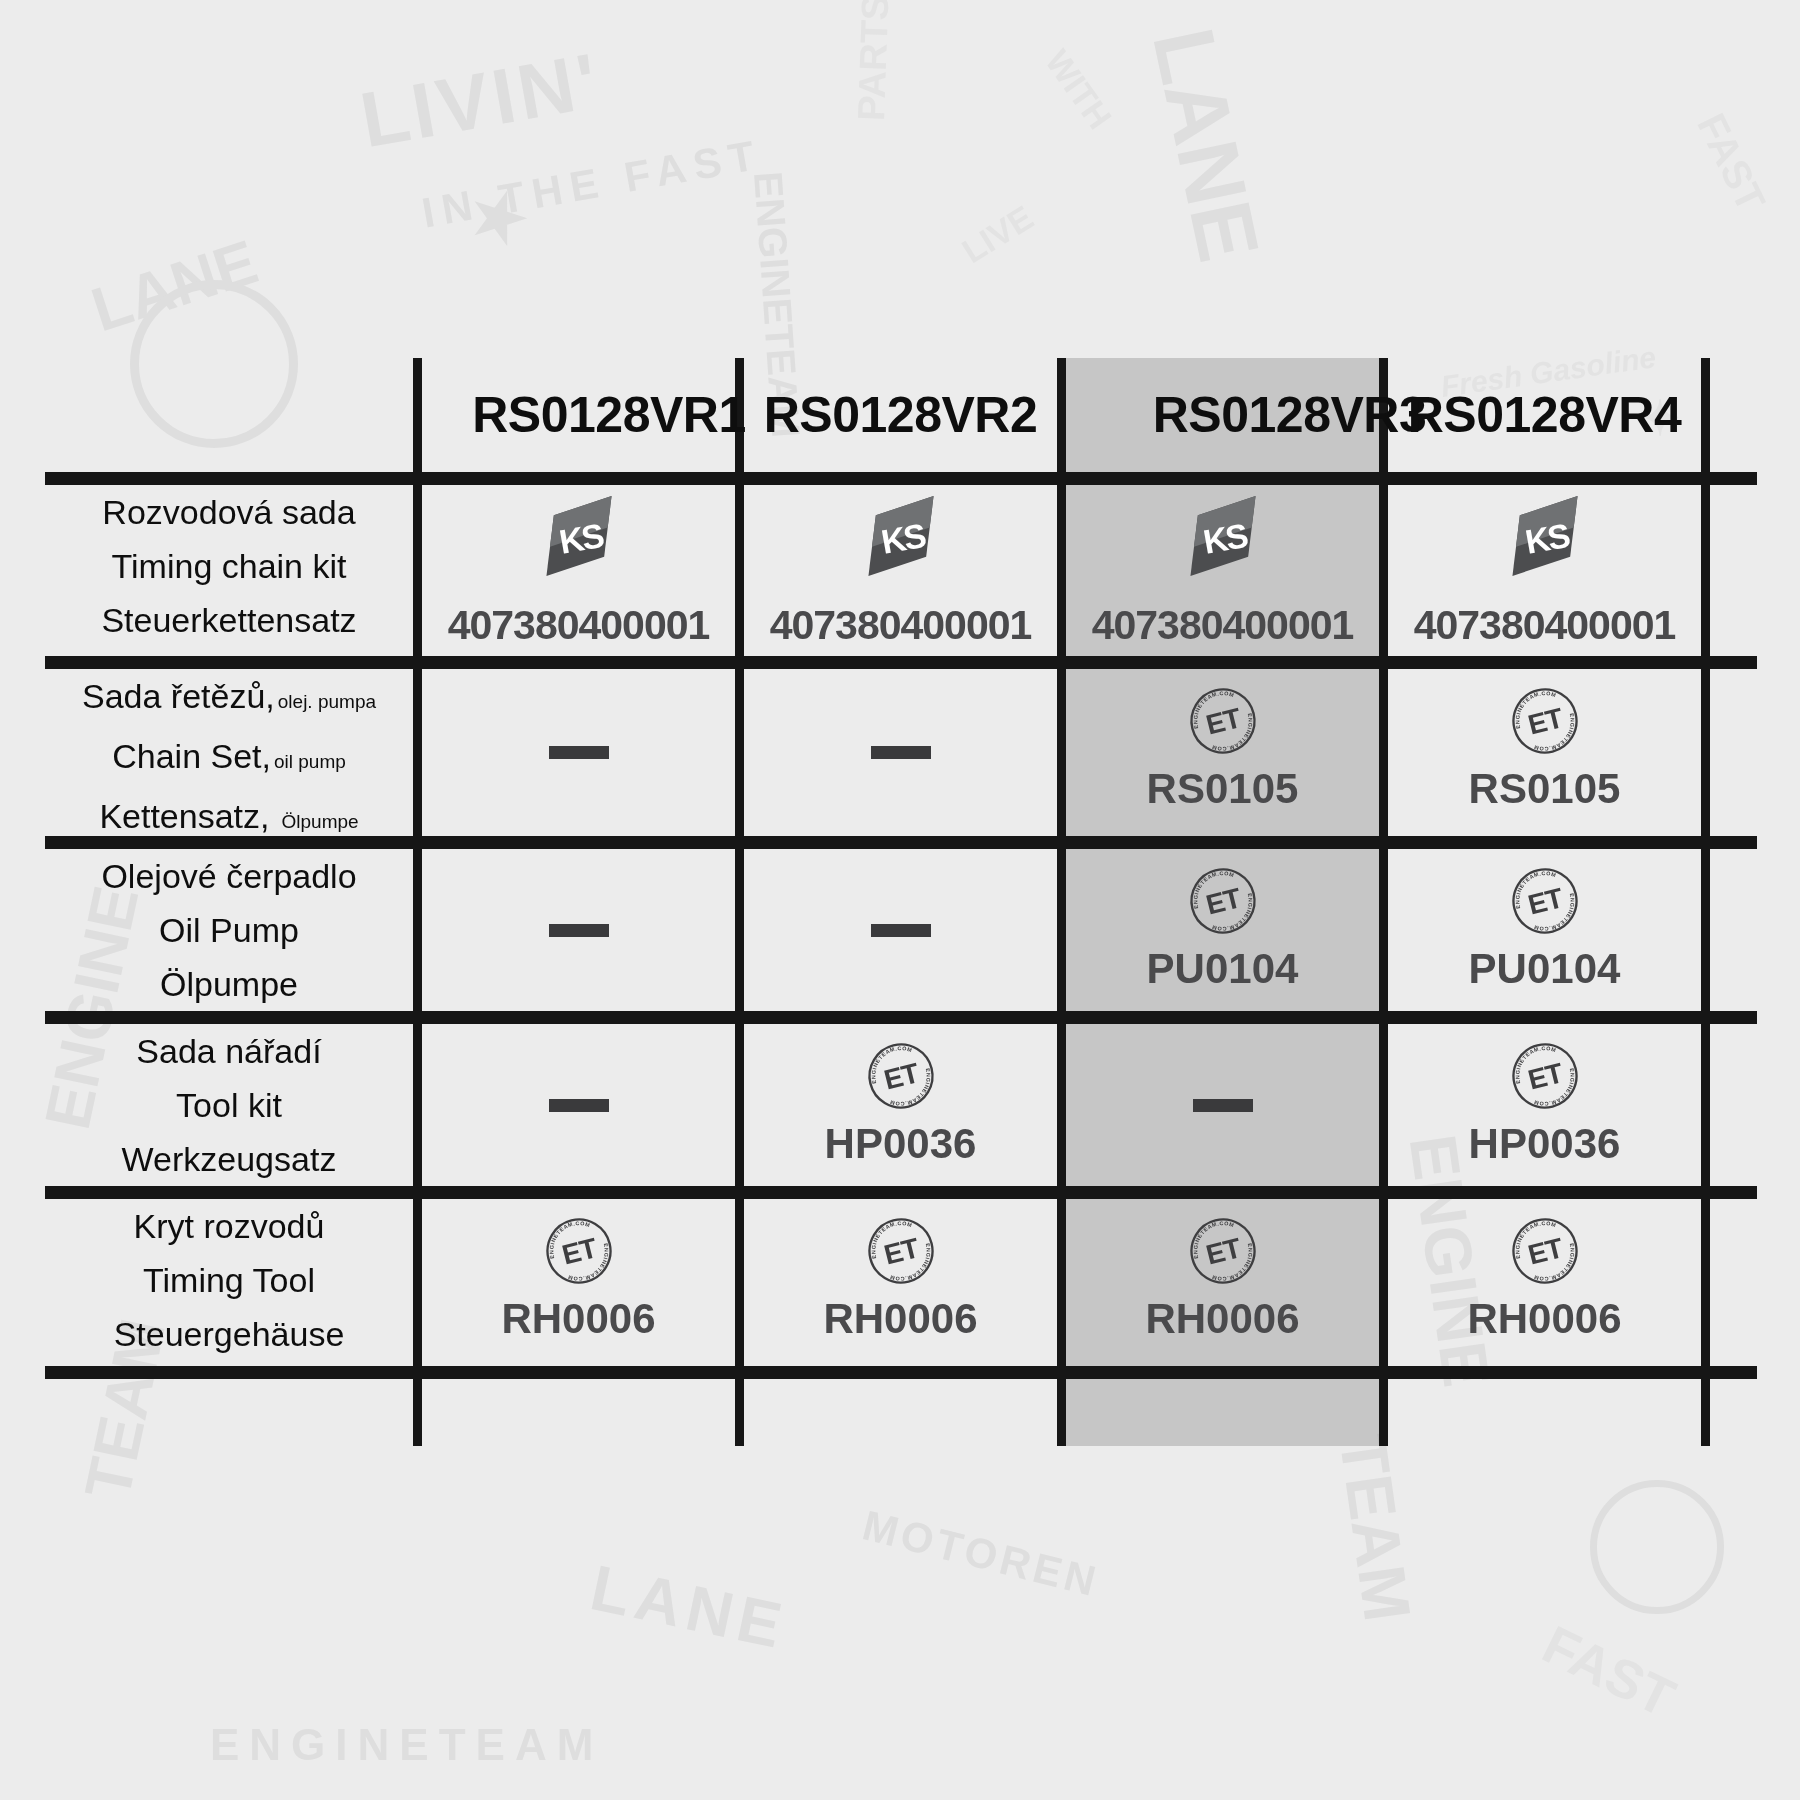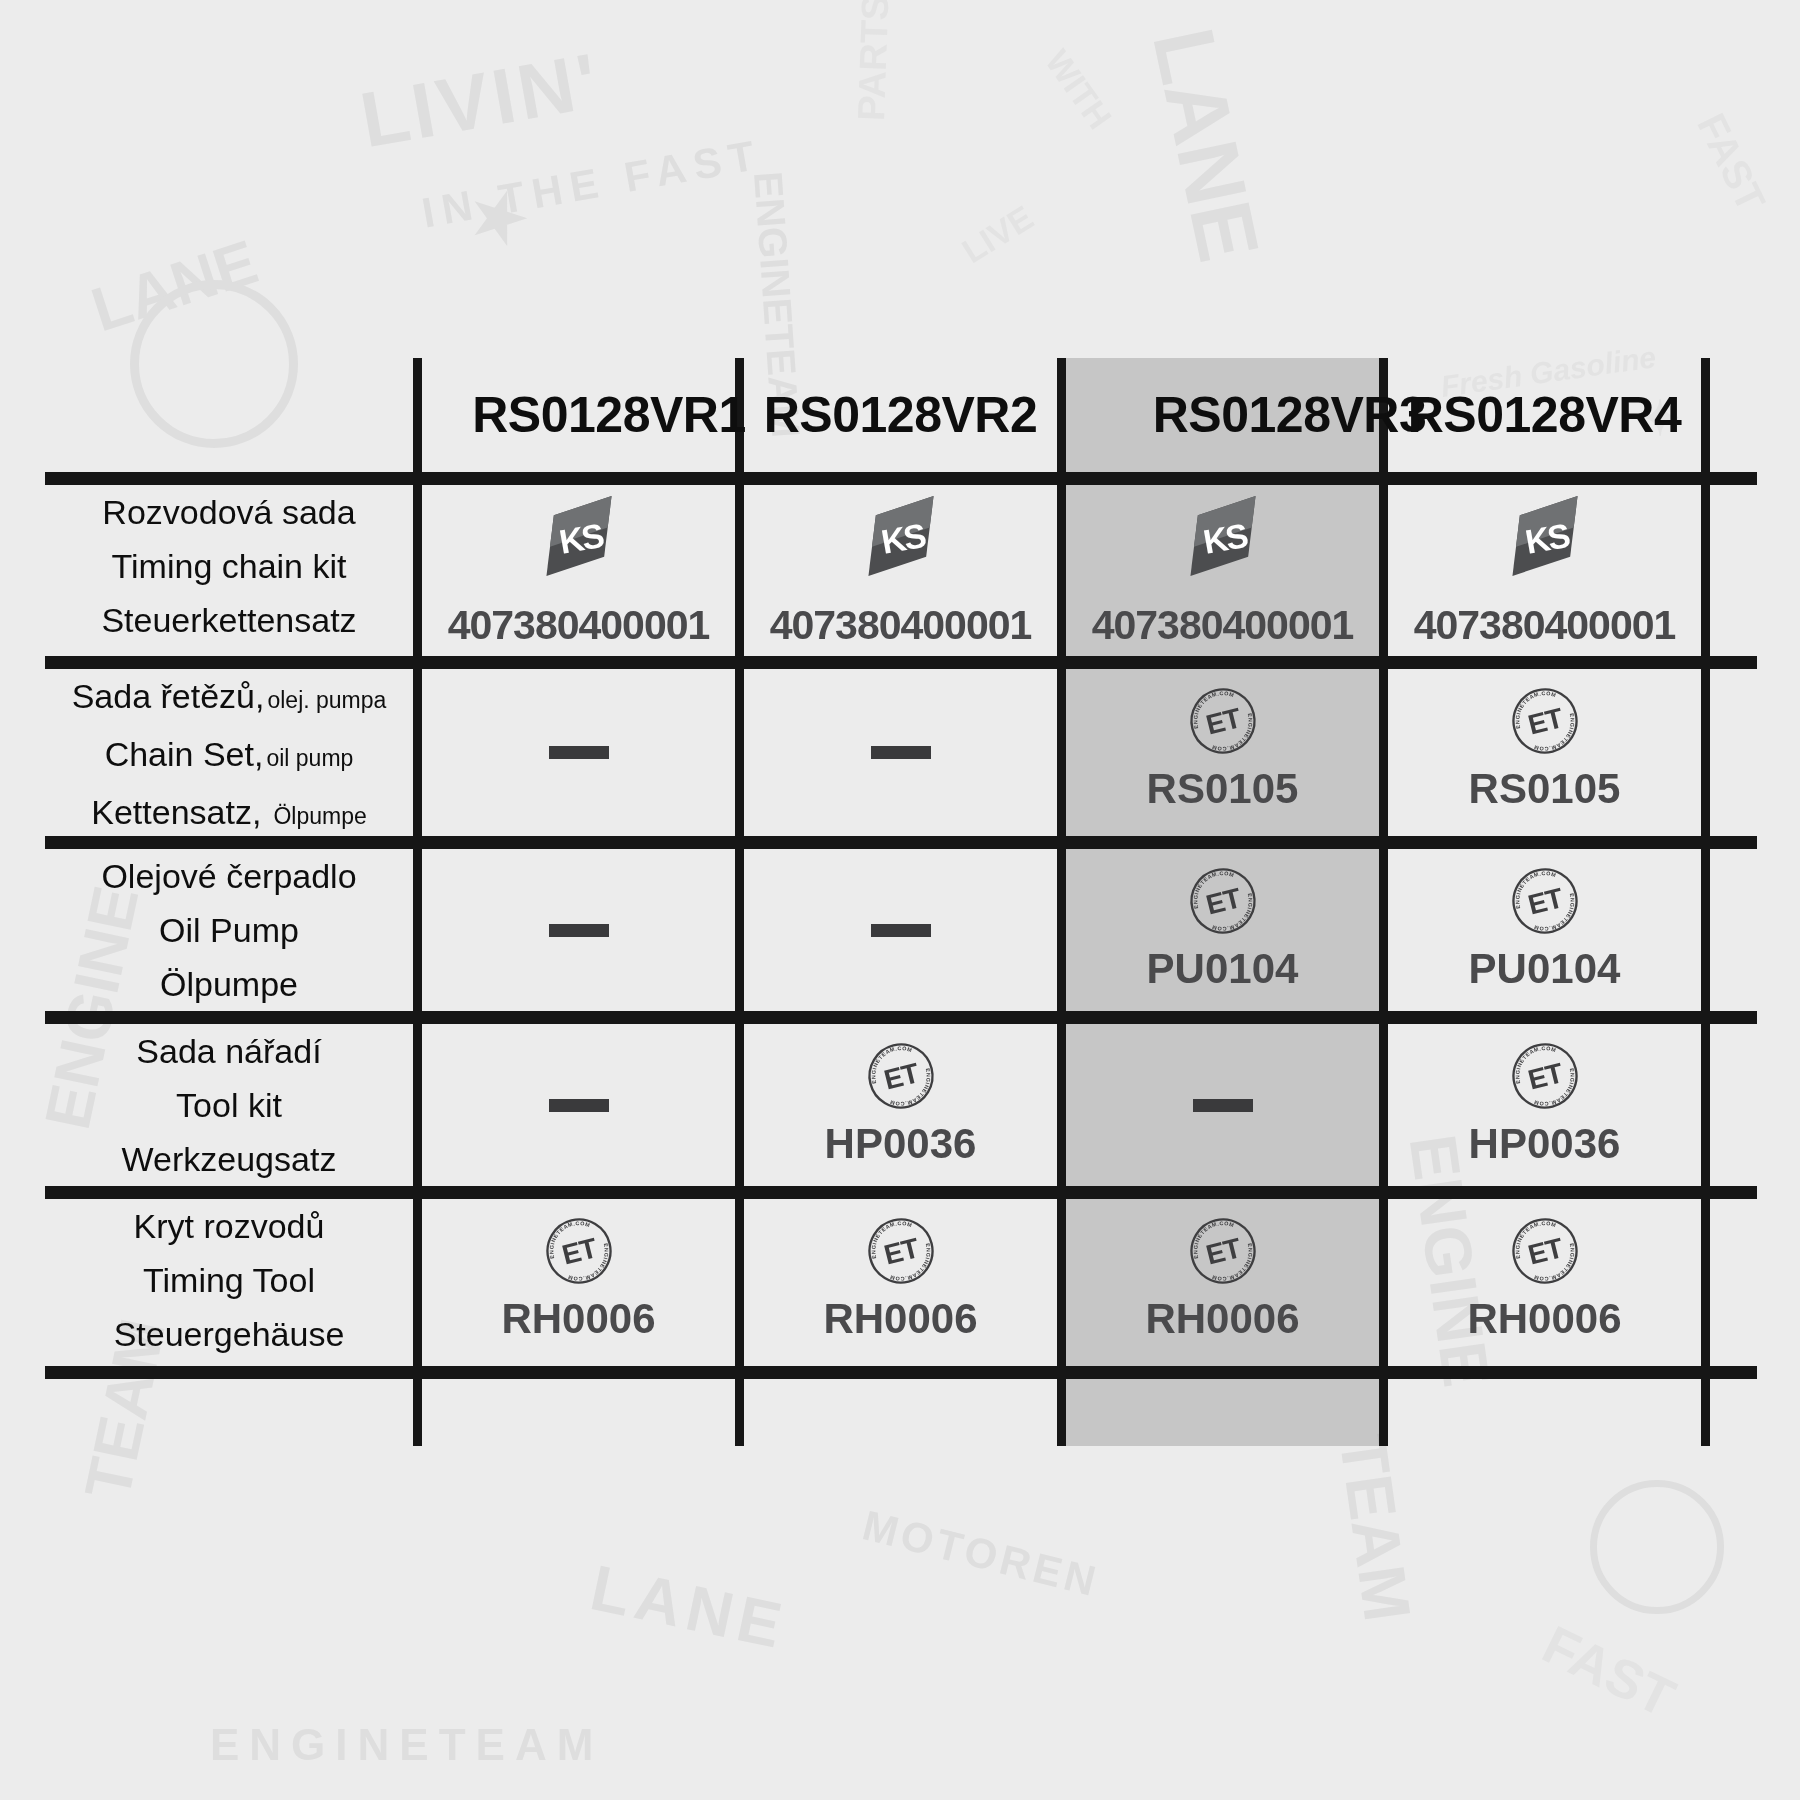--- a/index.html
+++ b/index.html
@@ -21,21 +21,21 @@
   .overlay{position:absolute;left:1057px;top:358px;width:331px;height:1088px;background:var(--overlay);z-index:1;}
   .vline{position:absolute;top:358px;width:9px;height:1088px;background:var(--line);z-index:2;}
   .hline{position:absolute;left:45px;width:1712px;height:13px;background:var(--line);z-index:2;}
 
   .col-header{position:absolute;top:358px;height:114px;display:flex;align-items:center;justify-content:center;
     font-size:50px;font-weight:800;letter-spacing:-0.5px;color:var(--text);z-index:3;}
 
   .row-label{position:absolute;left:45px;width:368px;display:flex;flex-direction:column;
     align-items:center;text-align:center;color:var(--text);z-index:3;}
   .row-label .line{line-height:54px;font-size:34px;font-weight:500;white-space:nowrap;}
-  .row-label .small{font-size:23px;font-weight:500;margin-left:3px;}
+  .row-label .small{font-size:19px;font-weight:500;margin-left:3px;}
 
   .cell{position:absolute;display:flex;flex-direction:column;align-items:center;z-index:3;}
   .cell.ks-cell{padding-top:8px;gap:22px;}
   .cell.et-cell{padding-top:16px;gap:8px;}
   .cell.dash-cell{justify-content:center;}
   .code{font-size:42px;font-weight:700;color:var(--code);line-height:48px;white-space:nowrap;}
   .code.long{font-size:41px;letter-spacing:-1px;}
   .dash{width:60px;height:13px;background:var(--dash);}
 
   svg text{font-family:"Liberation Sans",sans-serif;}

